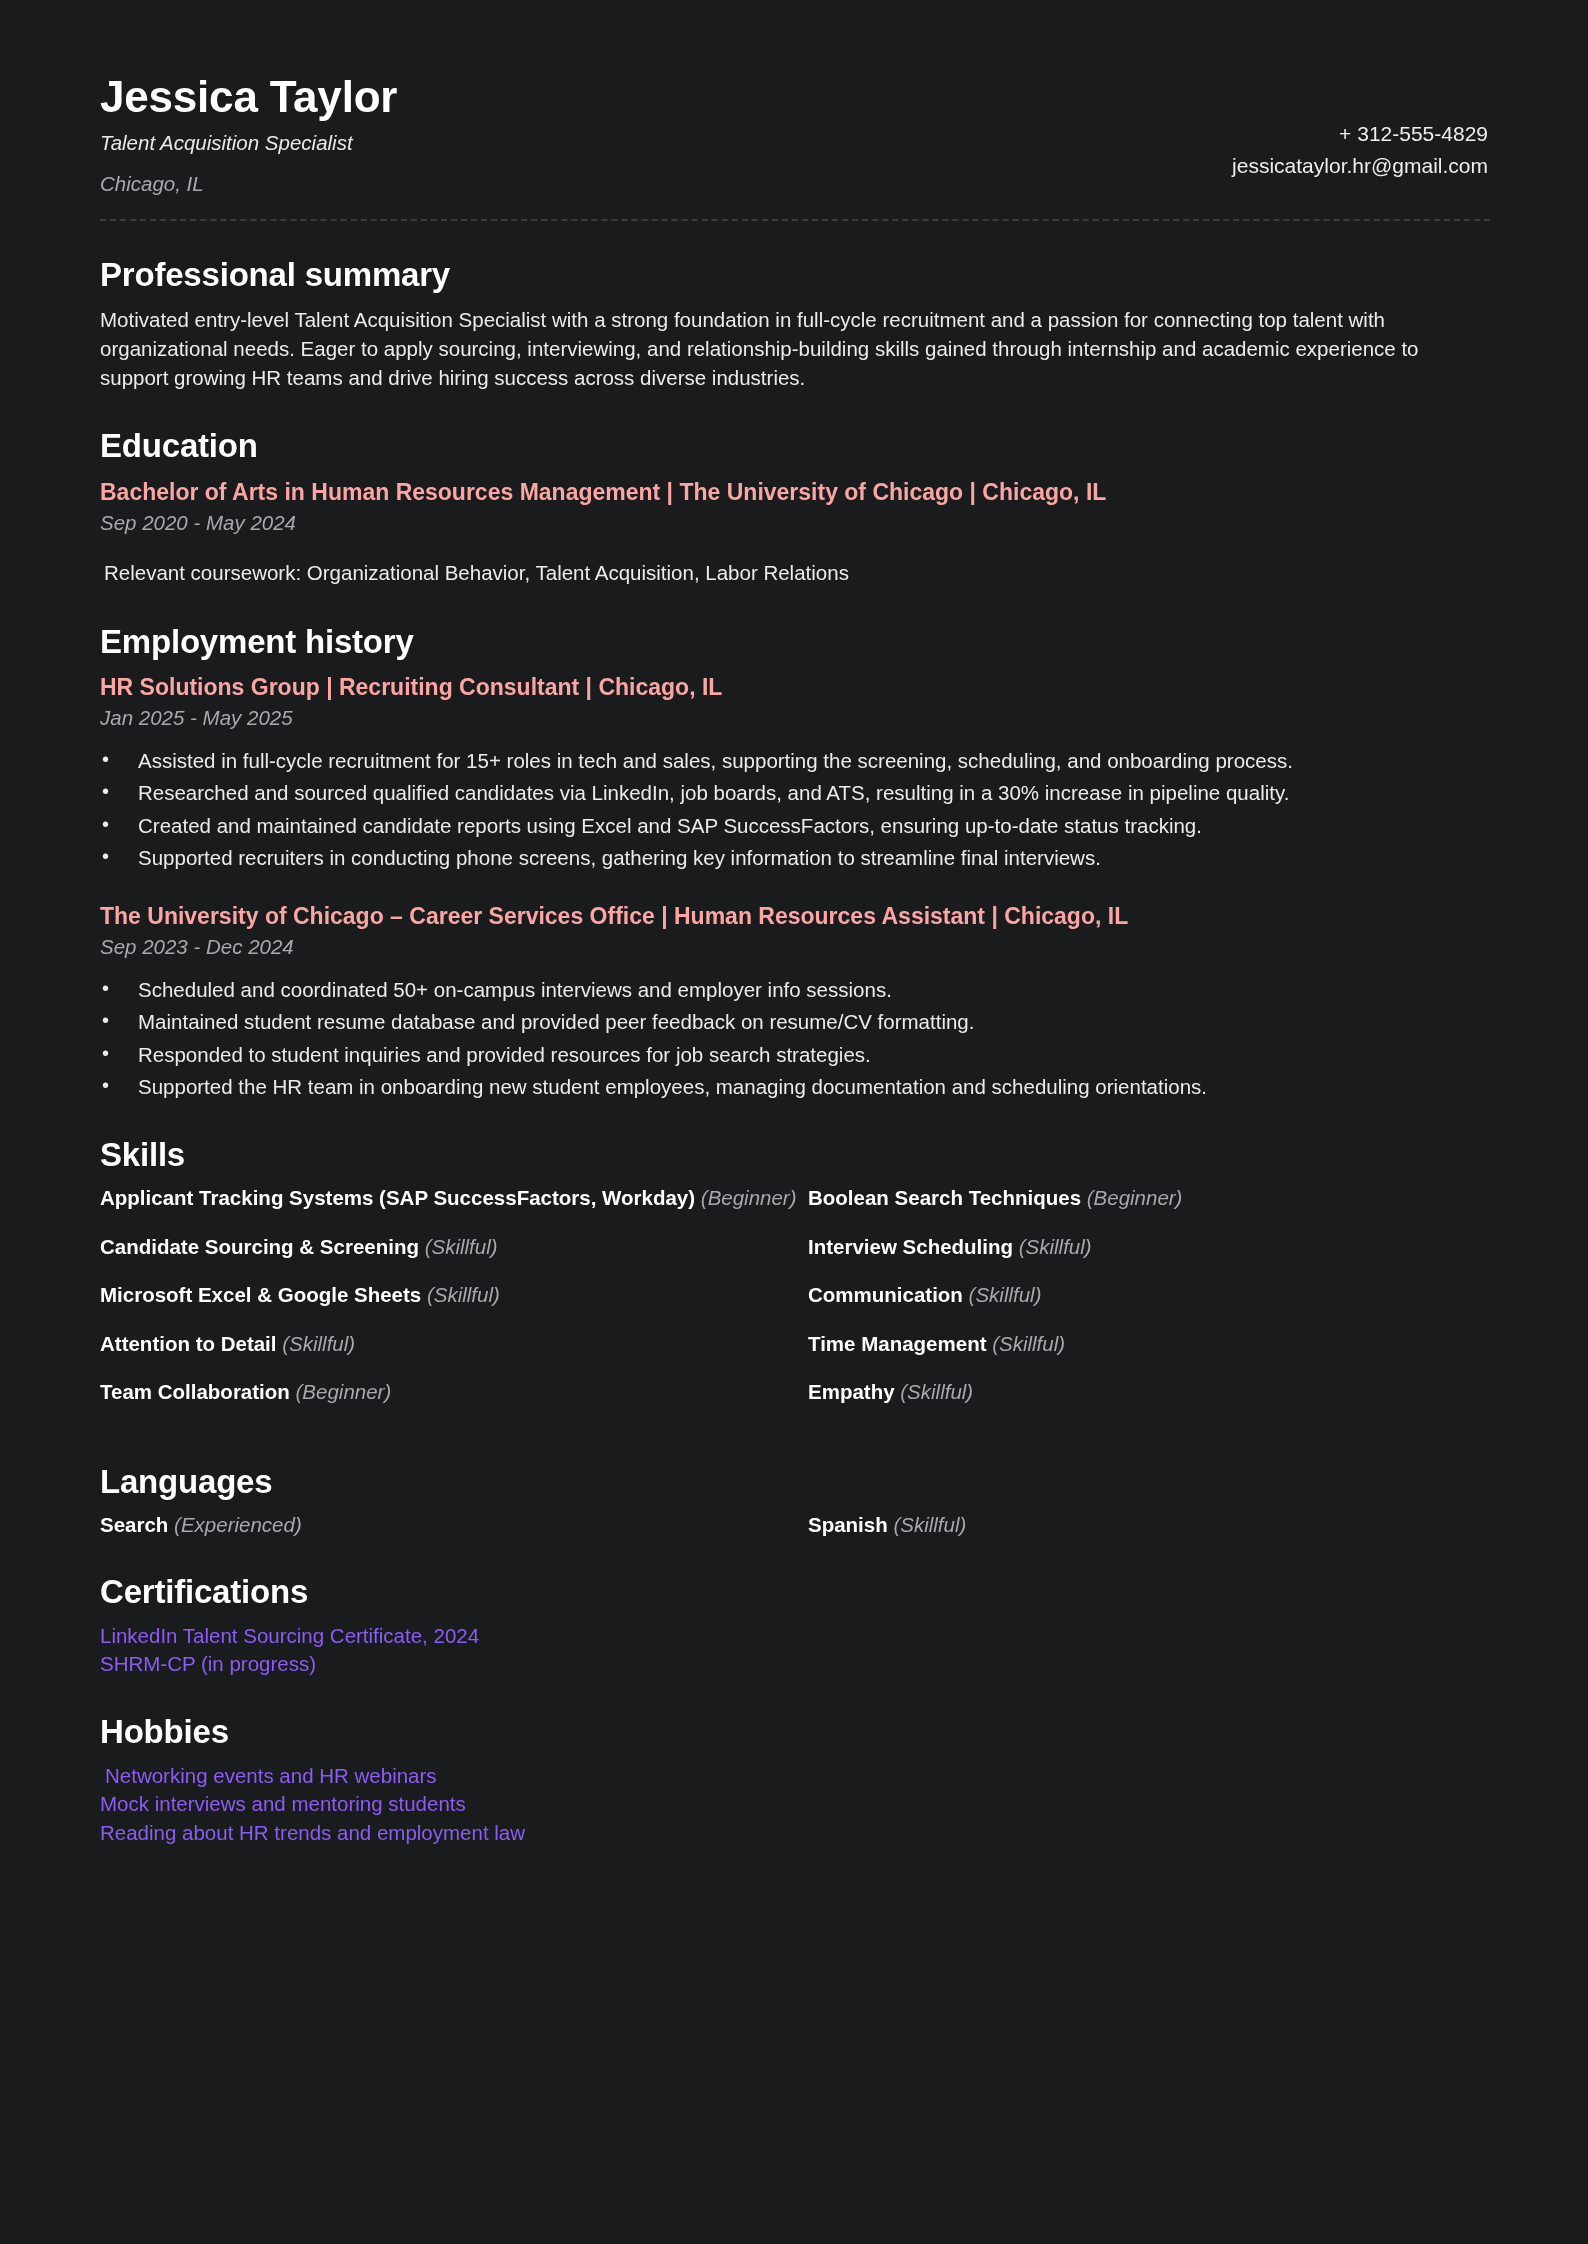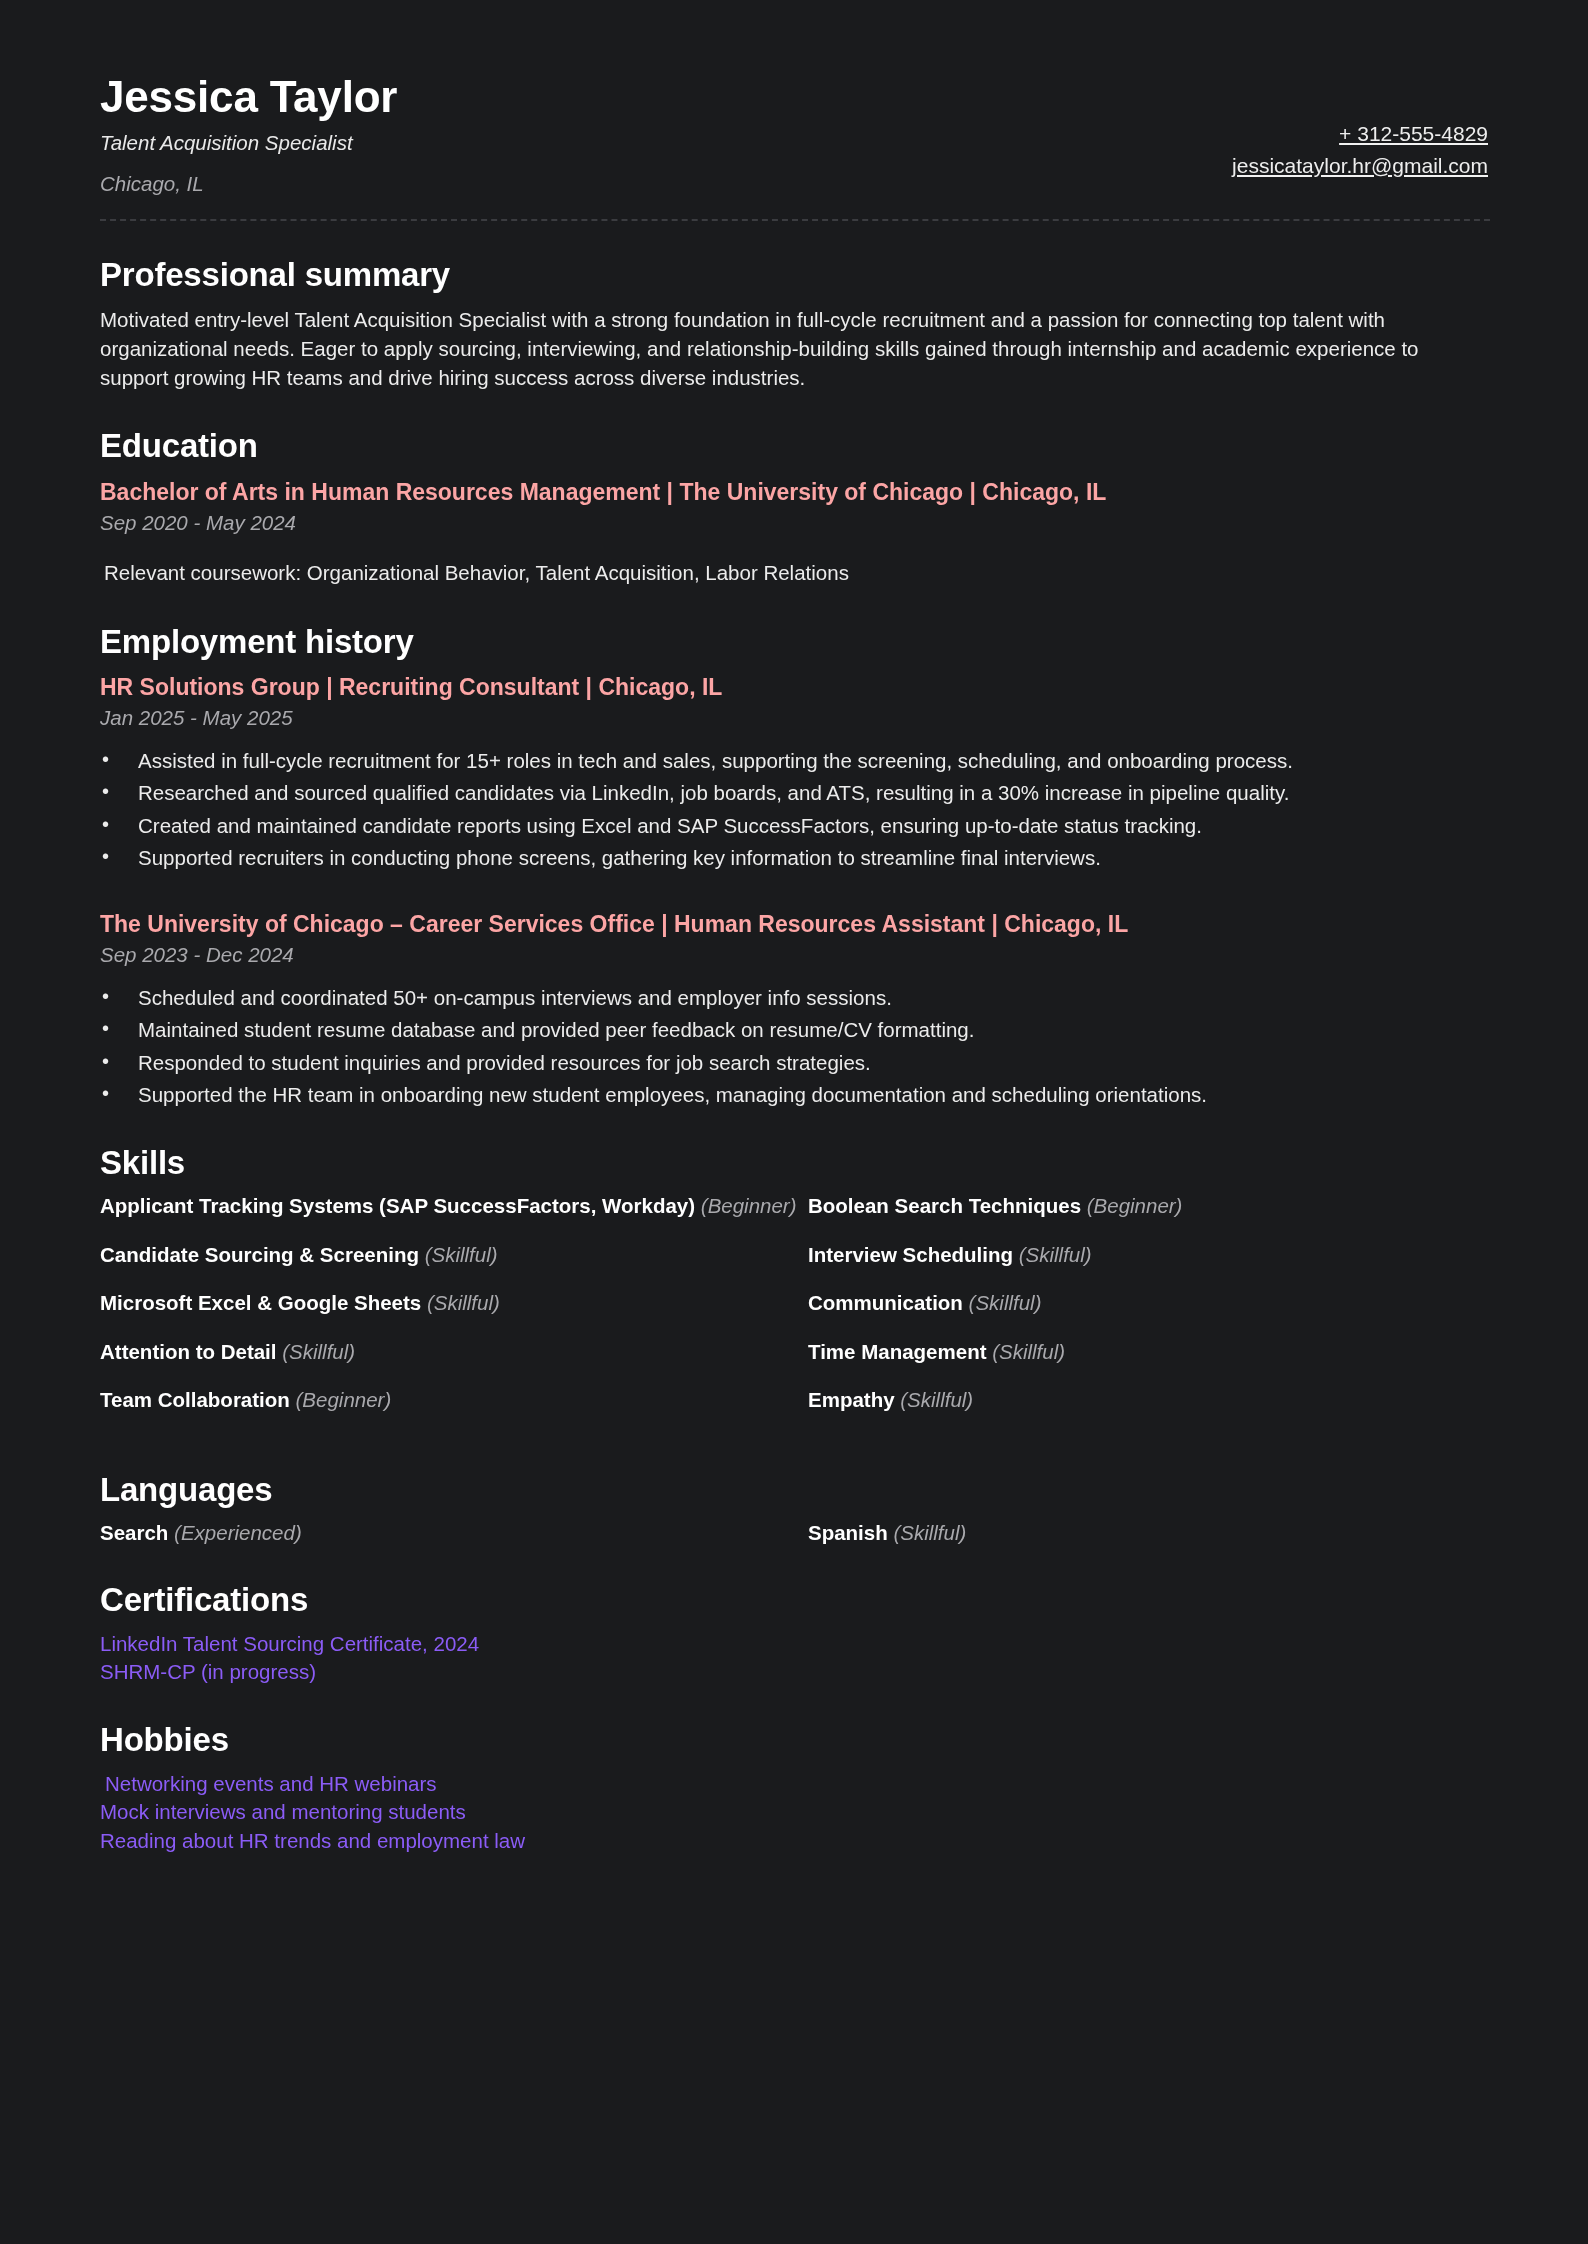--- a/index.html
+++ b/index.html
@@ -47,21 +47,20 @@
   }
   .location {
     font-size: 20.5px;
     font-style: italic;
     color: #a9a9ad;
     line-height: 1.3;
   }
   .contact {
     text-align: right;
     padding-top: 44px;
-    text-decoration: underline;
   }
   .contact div {
     font-size: 21px;
     color: #eeeeee;
     line-height: 1.5;
     white-space: nowrap;
   }
 
   .divider {
     margin-top: 22px;
@@ -120,21 +119,21 @@
   }
   ul.bullets li::before {
     content: "\2022";
     position: absolute;
     left: 2px;
     top: -1px;
     font-size: 20px;
     color: #ececec;
   }
 
-  .job-block { margin-top: 36px; }
+  .job-block { margin-top: 28px; }
   .job-block.first { margin-top: 10px; }
 
   
   .grid2 {
     display: grid;
     grid-template-columns: 700px 1fr;
     column-gap: 8px;
     row-gap: 0px;
     margin-top: 2px;
   }

